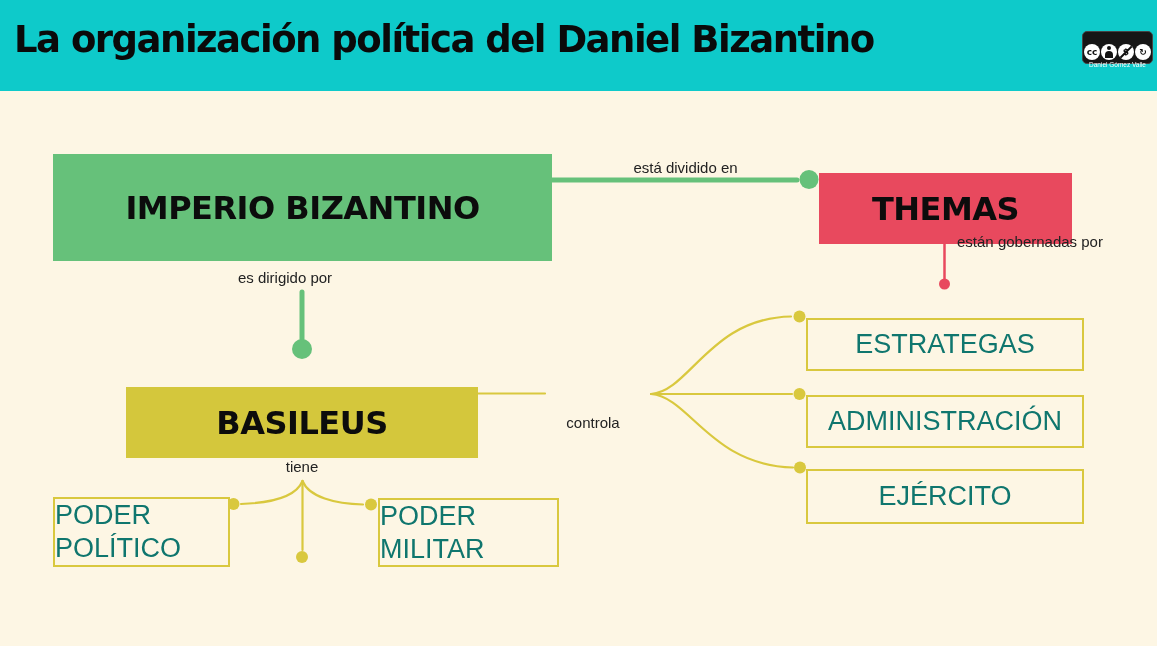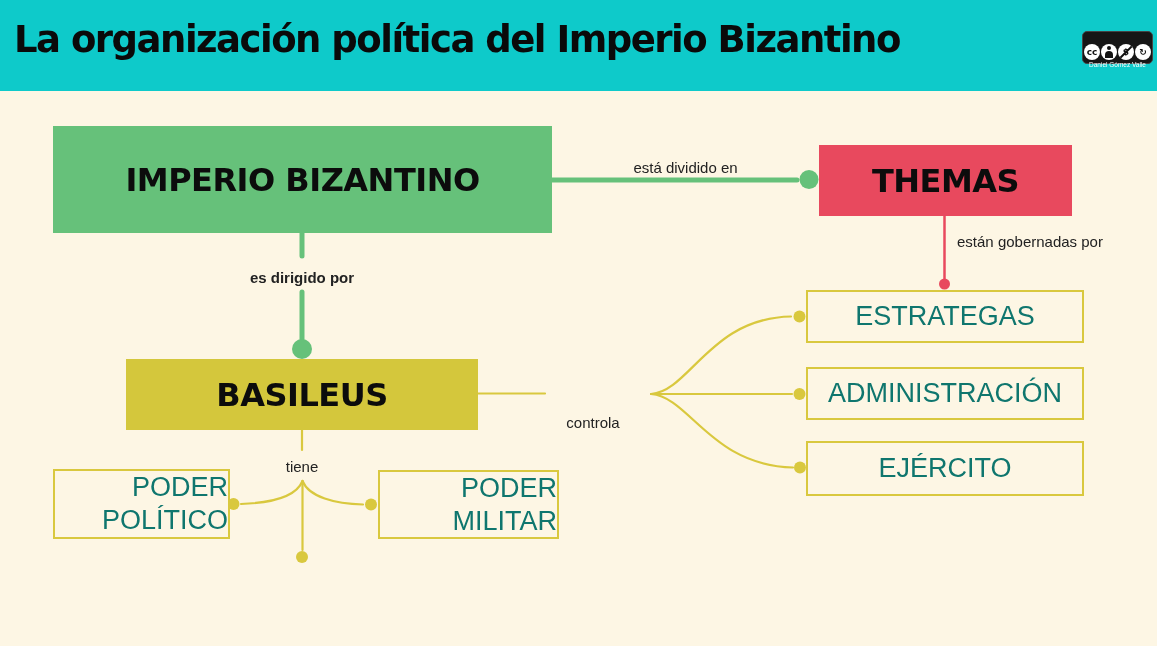--- a/index.html
+++ b/index.html
@@ -47,21 +47,21 @@
   .p-body{position:absolute;top:7px;left:4px;width:8px;height:7px;border-radius:4px 4px 0 0;background:#111;}
   .cc-author{
     margin-top:1px;color:#fff;font-size:6.5px;line-height:8px;
     font-family:"Liberation Sans",sans-serif;white-space:nowrap;
   }
   
   .wires{position:absolute;left:0;top:0;width:1157px;height:646px;}
   
   .node{
     position:absolute;display:flex;align-items:center;justify-content:center;
-    text-align:right;color:var(--ink);
+    text-align:left;color:var(--ink);margin-top:28px;
   }
   .node.fill{
     font-family:"DejaVu Sans",sans-serif;font-weight:bold;font-size:32px;
     letter-spacing:-0.5px;color:#0c0c0c;
   }
   .node.green{background:var(--green);}
   .node.red{background:var(--red);}
   .node.yellow{background:var(--yellow);}
   .node.outline{
     border:2px solid var(--yline);
@@ -74,21 +74,21 @@
     font-family:"Liberation Sans",sans-serif;font-size:15px;line-height:19px;
     color:#222;
   }
 </style>
 </head>
 <body>
 
 <div class="canvas">
 
   <header class="topbar">
-    <h1>La organización política del Imperio Bizantino</h1>
+    <h1>La organización política del Daniel Bizantino</h1>
     <div class="cc-badge">
       <div class="cc-icons">
         <span class="cc-circle">cc</span>
         <span class="cc-circle">
             <span class="p-head"></span>
             <span class="p-body"></span>
           </span>
         <span class="cc-circle">
             <span>$</span>
             <span class="nc-strike"></span>
@@ -155,32 +155,32 @@
   </div>
 
   <div class="node outline" style="left:806px;top:367px;width:278px;height:53px;">
     <span>ADMINISTRACIÓN</span>
   </div>
 
   <div class="node outline" style="left:806px;top:441px;width:278px;height:55px;">
     <span>EJÉRCITO</span>
   </div>
 
-  <div class="node outline" style="left:53px;top:469px;width:177px;height:70px;padding-left:44px;">
+  <div class="node outline" style="left:53px;top:469px;width:177px;height:70px;">
     <span>PODER POLÍTICO</span>
   </div>
 
   <div class="node outline" style="left:378px;top:470px;width:181px;height:69px;">
     <span>PODER MILITAR</span>
   </div>
 
 
   <div class="edge-label" style="left:613px;top:158px;width:145px;">está dividido en</div>
 
-  <div class="edge-label" style="left:227px;top:268px;width:150px;font-weight:bold;">es dirigido por</div>
+  <div class="edge-label" style="left:210px;top:268px;width:150px;">es dirigido por</div>
 
   <div class="edge-label" style="left:950px;top:232px;width:160px;">están gobernadas por</div>
 
   <div class="edge-label" style="left:543px;top:377px;width:100px;margin-top:36px;">controla</div>
 
   <div class="edge-label" style="left:262px;top:457px;width:80px;">tiene</div>
 
 </div>
 
 </body></html>

